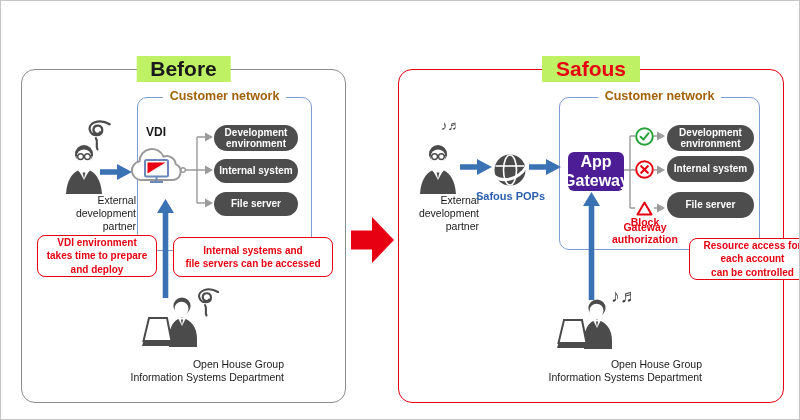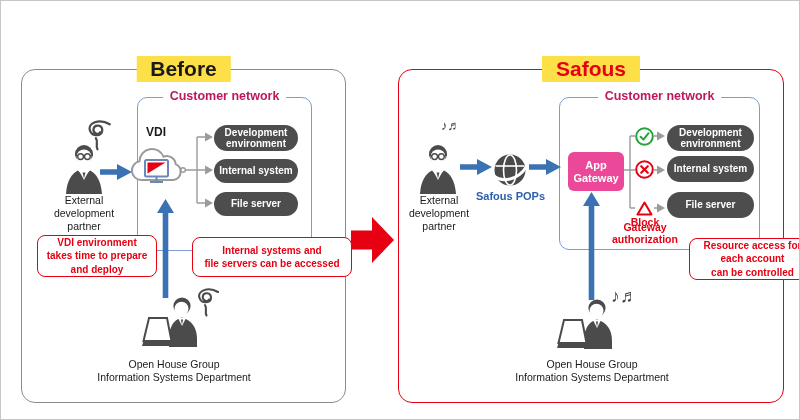--- a/index.html
+++ b/index.html
@@ -10,42 +10,42 @@
   }
   .abs{position:absolute;}
   .pre{white-space:pre-line;}
   .ctr{text-align:center;}
   .page-title{left:22px;top:10px;font-size:17px;font-weight:bold;letter-spacing:.2px;}
   .panel{border-radius:14px;box-sizing:border-box;background:#fff;}
   .panel.before{left:20px;top:68px;width:325px;height:334px;border:1.5px solid #8c8c8c;}
   .panel.after{left:397px;top:68px;width:386px;height:334px;border:1.5px solid #e60012;}
   .panel-title{
     position:absolute;top:-14px;left:50%;transform:translateX(-50%);
-    background:#fde047;padding:0 14px;font-size:21px;font-weight:bold;line-height:26px;white-space:nowrap;
+    background:#bef264;padding:0 14px;font-size:21px;font-weight:bold;line-height:26px;white-space:nowrap;
   }
   .panel.after .panel-title{color:#e60012;}
   .net-box{border:1.5px solid #7e9bd2;border-radius:10px;box-sizing:border-box;}
   .net-label{
     position:absolute;top:-9px;left:50%;transform:translateX(-50%);
-    background:#fff;padding:0 7px;font-size:12.5px;font-weight:bold;white-space:nowrap;color:#be185d;
+    background:#fff;padding:0 7px;font-size:12.5px;font-weight:bold;white-space:nowrap;color:#a16207;
   }
   .server-box{
     background:#4d4d4d;color:#fff;font-size:10px;font-weight:bold;line-height:1.15;
     display:flex;align-items:center;justify-content:center;text-align:center;box-sizing:border-box;padding:1px 2px;border-radius:13px;
   }
   .callout{
     background:#fff;border:1.5px solid #e60012;border-radius:8px;color:#e60012;
     font-size:10px;font-weight:bold;line-height:1.32;display:flex;align-items:center;justify-content:center;
     text-align:center;box-sizing:border-box;z-index:4;
   }
-  .person-label{font-size:10.5px;line-height:1.22;color:#1a1a1a;}
+  .person-label{font-size:10.5px;line-height:1.22;color:#1a1a1a;text-align:right;}
   .vdi-label{font-size:12px;font-weight:bold;}
   .safous-label{font-size:11px;font-weight:bold;color:#2a5fae;}
   .gateway-box{
-    background:#ec4899;border-radius:6px;color:#fff;font-size:11px;font-weight:bold;line-height:1.18;
+    background:#4c1d95;border-radius:6px;color:#fff;font-size:16px;font-weight:bold;line-height:1.18;
     display:flex;align-items:center;justify-content:center;text-align:center;z-index:3;
   }
   .access-label{font-size:10.5px;font-weight:bold;color:#e60012;line-height:1.12;z-index:3;}
   .notes{color:#3f3f3f;z-index:3;}
   .notes .n1{font-size:13px;}
   .notes .n2{font-size:18px;}
   svg.layer{pointer-events:none;}
   .z2{z-index:2}.z3{z-index:3}.z5{z-index:5}
 </style>
 </head>
@@ -143,21 +143,21 @@
     <svg class="abs z5" style="left:78px;top:94px" width="32" height="16">
       <path d="M0,5.2 H17 V0 L32,8 L17,16 V10.8 H0 Z" fill="#3b72b4"></path>
     </svg>
     <svg class="abs z5" style="left:135px;top:129px" width="17" height="99">
       <path d="M8.5,0 L17,14 H11.3 V99 H5.7 V14 H0 Z" fill="#3b72b4"></path>
     </svg>
 
     <div class="abs callout pre" style="left:15px;top:165px;width:120px;height:42px;">VDI environment
 takes time to prepare
 and deploy</div>
-    <div class="abs callout pre" style="left:170px;top:167px;width:160px;height:40px;">Internal systems and
+    <div class="abs callout pre" style="left:151px;top:167px;width:160px;height:40px;">Internal systems and
 file servers can be accessed</div>
 
     <svg class="abs z3" style="left:120px;top:225px" width="66" height="58">
         <use href="#sym-laptop-person"></use>
       </svg>
     <svg class="abs z3" style="left:172px;top:218px" width="26" height="30">
         <use href="#sym-squiggle"></use>
       </svg>
     <div class="abs person-label ctr pre" style="left:42px;top:288px;width:220px;">Open House Group
 Information Systems Department</div>

